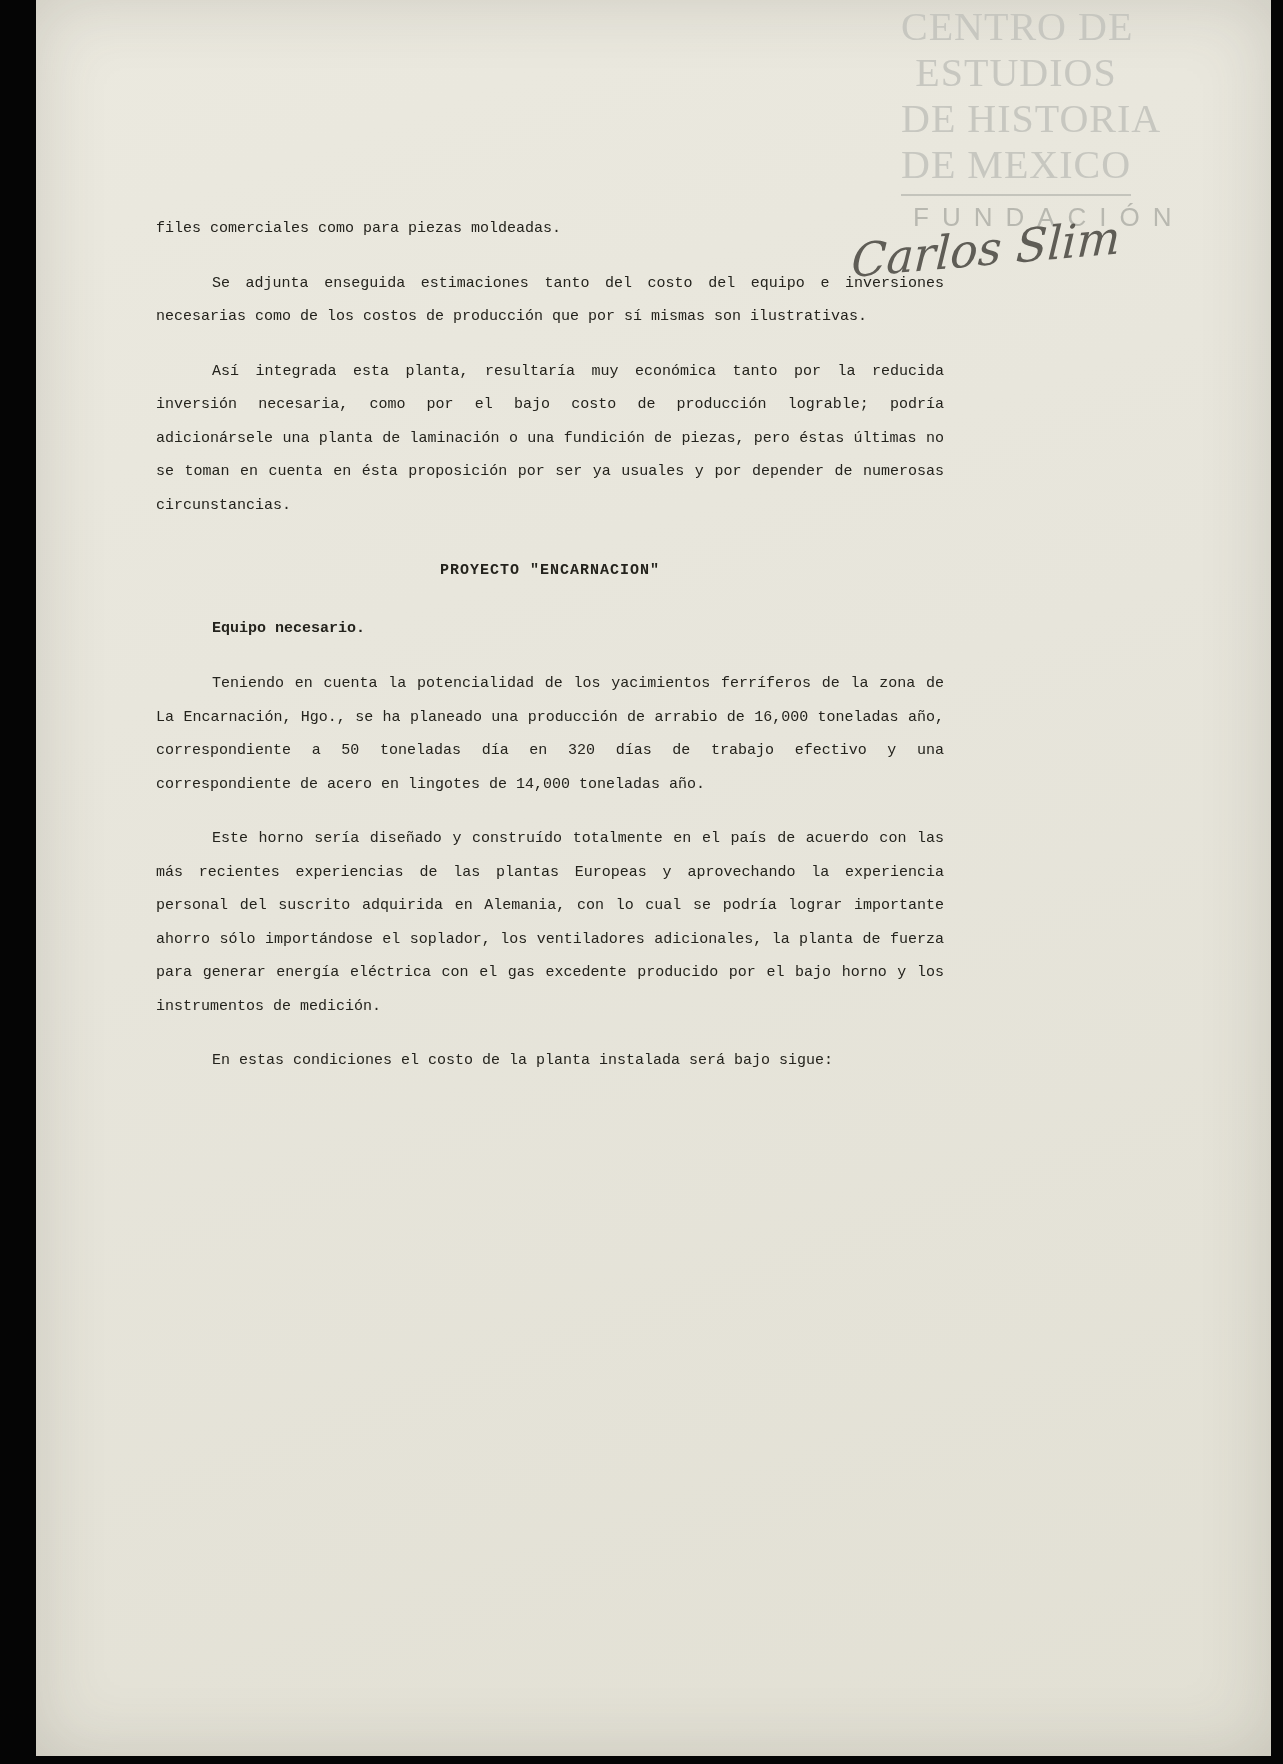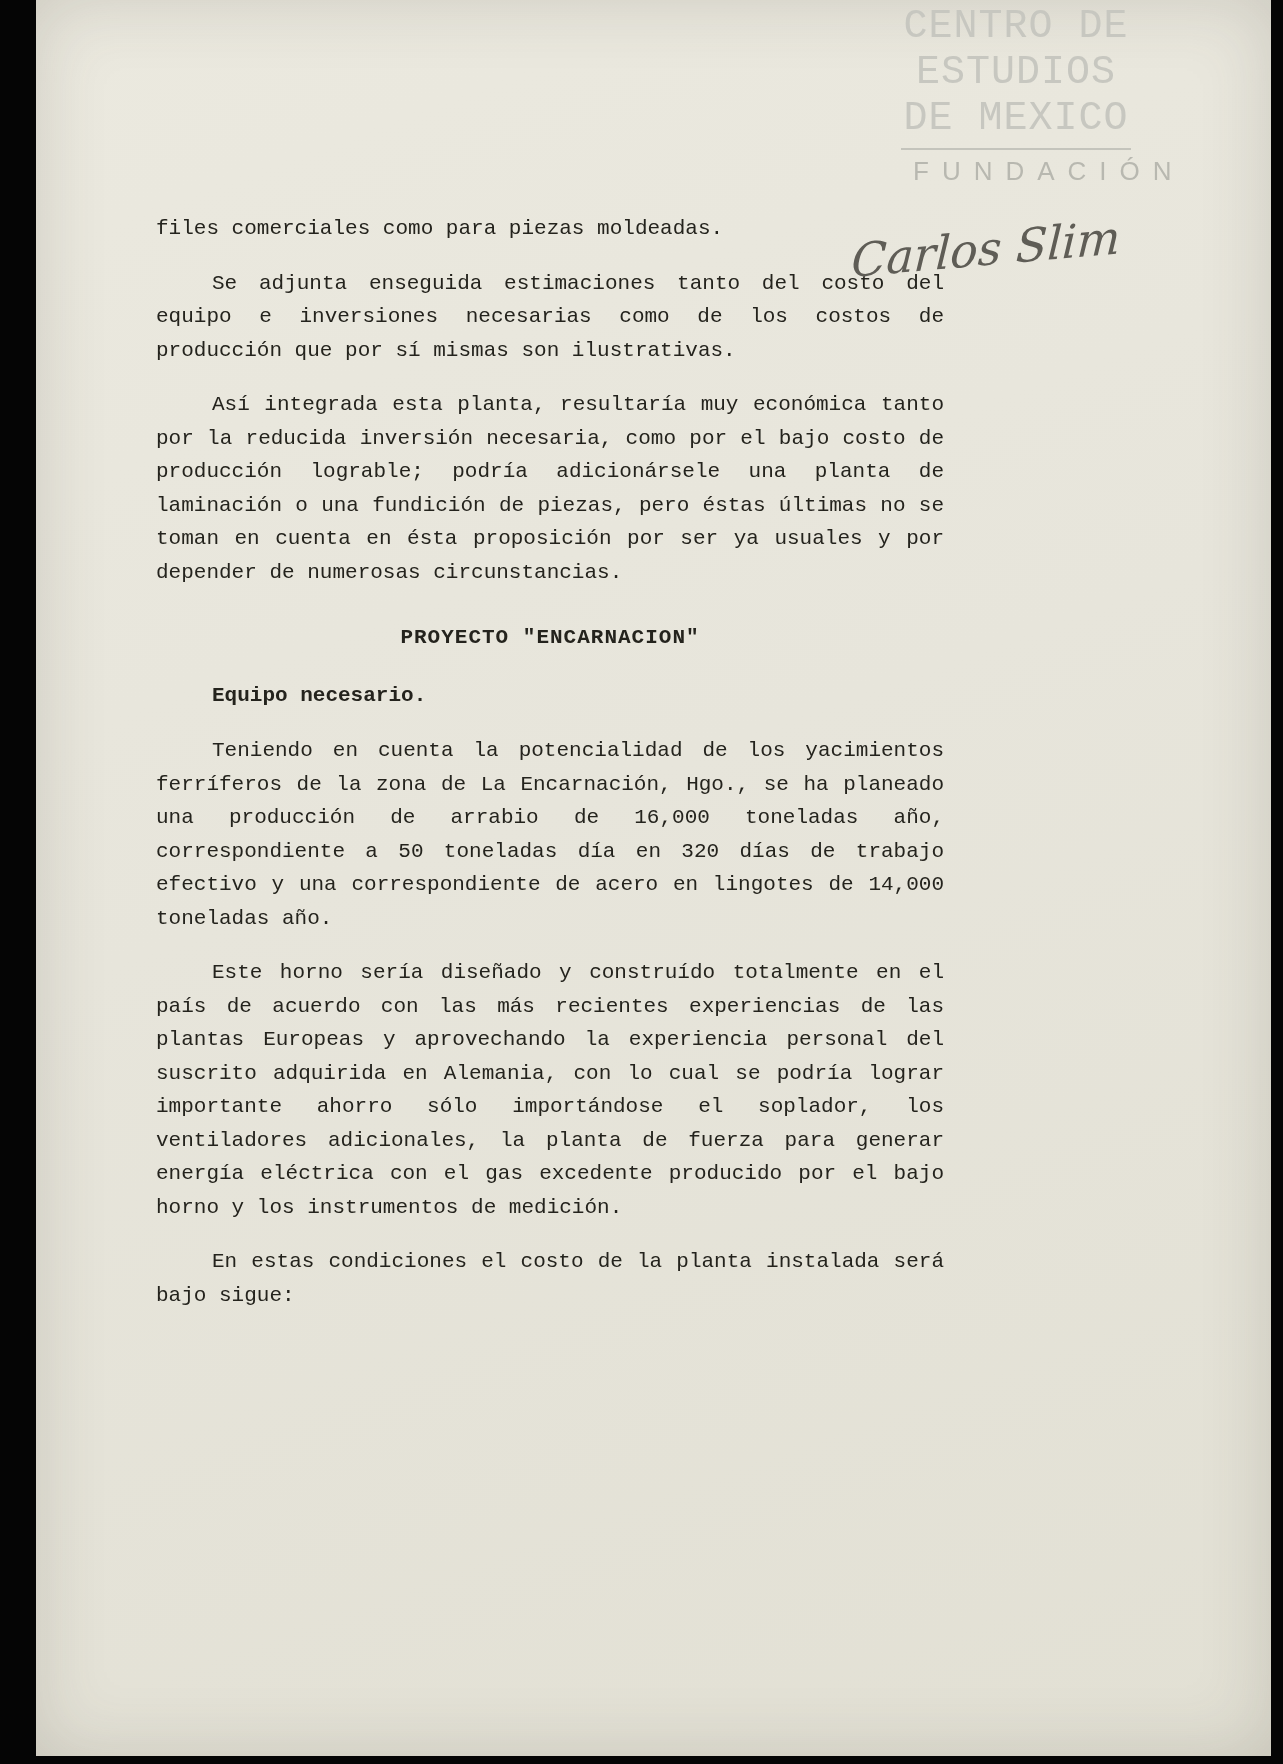--- a/index.html
+++ b/index.html
@@ -35,21 +35,21 @@
   
   .watermark {
     position: absolute;
     top: 4px;
     right: 140px;
     width: 230px;
     text-align: center;
     z-index: 2;
   }
   .wm-serif {
-    font-family: Liberation Mono, monospace;
+    font-family: Liberation Serif, serif;
     font-size: 40px;
     line-height: 46px;
     color: #c7c7c0;
     letter-spacing: 1px;
     white-space: nowrap;
     text-align: center;
   }
   .wm-rule {
     border: none;
     border-top: 2px solid #c4c4bc;
@@ -77,21 +77,21 @@
     white-space: nowrap;
     z-index: 4;
   }
   
   .doc {
     position: absolute;
     left: 120px;
     top: 212px;
     width: 788px;
     font-family: "Liberation Mono", monospace;
-    font-size: 21px;
+    font-size: 15px;
     line-height: 33.5px;
     color: #24231d;
     z-index: 2;
   }
   .doc p {
     margin: 0 0 21px 0;
     text-align: justify;
   }
   .doc p.indent {
     text-indent: 56px;
@@ -114,20 +114,21 @@
 
 <div class="scan-edge edge-left"></div>
 <div class="scan-edge edge-right"></div>
 <div class="scan-edge edge-bottom"></div>
 
 <div class="paper">
 
   <div class="watermark">
     <div class="wm-serif">CENTRO DE</div>
     <div class="wm-serif">ESTUDIOS</div>
+    <div class="wm-serif">DE HISTORIA</div>
     <div class="wm-serif">DE MEXICO</div>
     <hr class="wm-rule">
     <div class="wm-foundation">FUNDACIÓN</div>
   </div>
 
   <div class="wm-signature">Carlos Slim</div>
 
   <div class="doc">
     <p>files comerciales como para piezas moldeadas.</p>
     <p class="indent">Se adjunta enseguida estimaciones tanto del costo del equipo e inversiones necesarias como de los costos de producción que por sí mismas son ilustrativas.</p>

